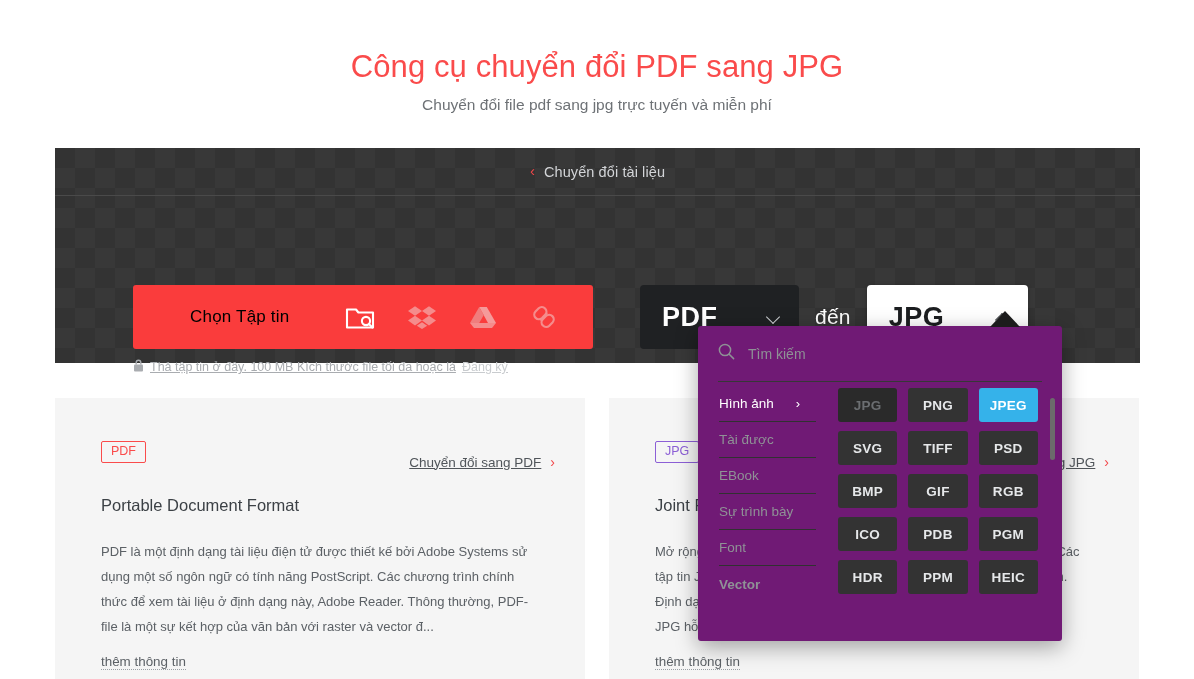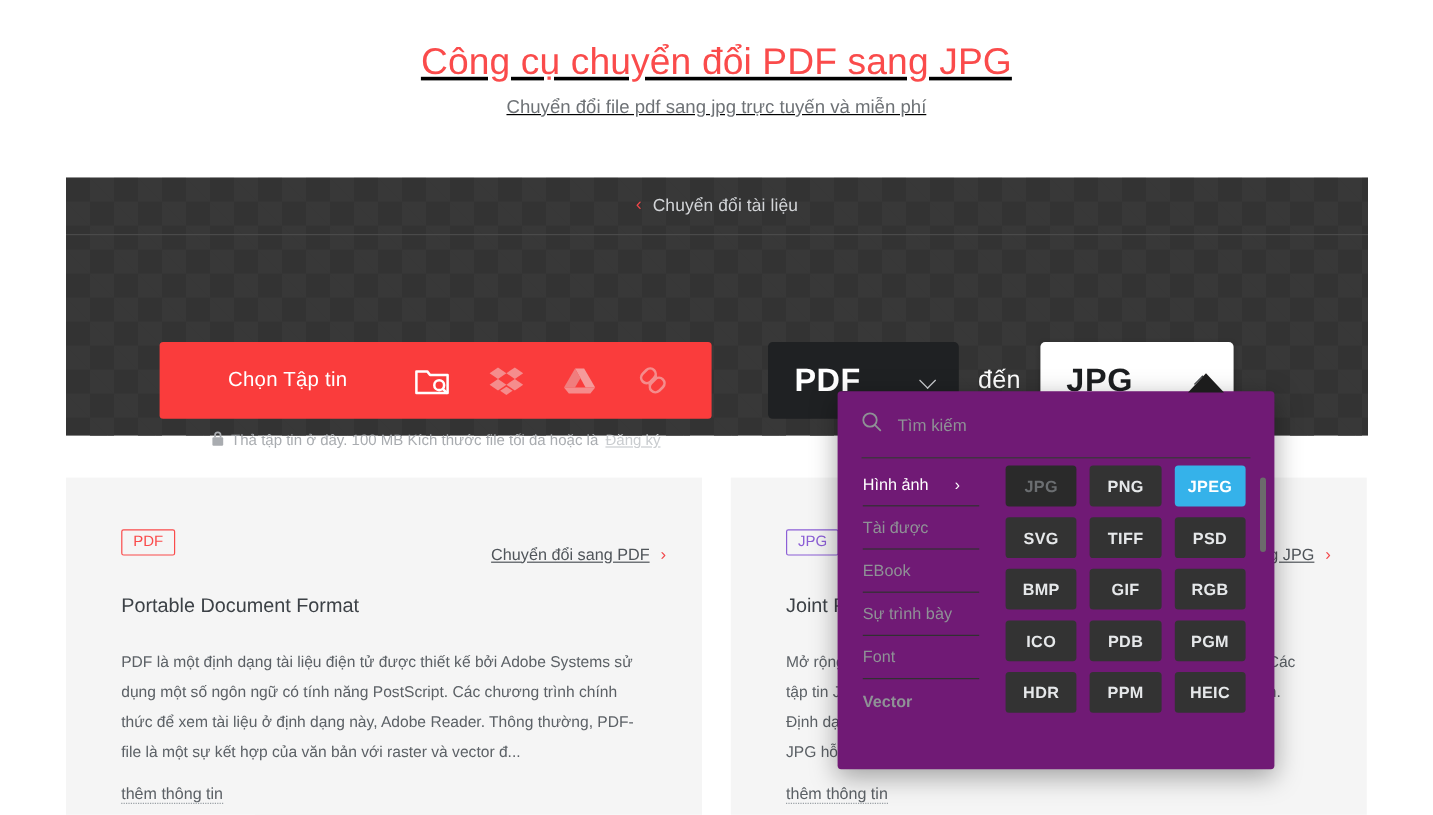--- a/index.html
+++ b/index.html
@@ -14,23 +14,22 @@
 
   #page {
     position: relative;
     width: 1194px;
     height: 679px;
     background: #ffffff;
   }
 
   
   .hero {
-    padding-top: 32px;
+    padding-top: 47px;
     text-align: center;
-    text-decoration: underline;
   }
   .hero-title {
     font-size: 31px;
     font-weight: 400;
     color: #fa4b4b;
     letter-spacing: 0.1px;
     line-height: 40px;
   }
   .hero-sub {
     margin-top: 7px;
@@ -96,42 +95,42 @@
     border: none;
     border-radius: 3px;
     display: flex;
     align-items: center;
     cursor: pointer;
   }
   .choose-label {
     flex: 0 0 auto;
     padding-left: 57px;
     padding-right: 40px;
-    color: #ffffff;
+    color: #000000;
     font-size: 17px;
     letter-spacing: 0.2px;
     text-align: center;
   }
   .choose-icons {
     flex: 1;
     display: flex;
     align-items: center;
     justify-content: space-around;
     padding-right: 18px;
   }
   .ci { display: flex; align-items: center; justify-content: center; cursor: pointer; }
 
   .drop-hint {
     margin-top: 10px;
     display: flex;
     align-items: center;
-    justify-content: center;
     gap: 6px;
     font-size: 12.5px;
     color: #a9acb0;
+    text-decoration: underline;
   }
   .drop-hint a {
     color: #c9cccf;
     text-decoration: underline;
   }
 
   
   .fmt-row {
     position: absolute;
     left: 585px;

